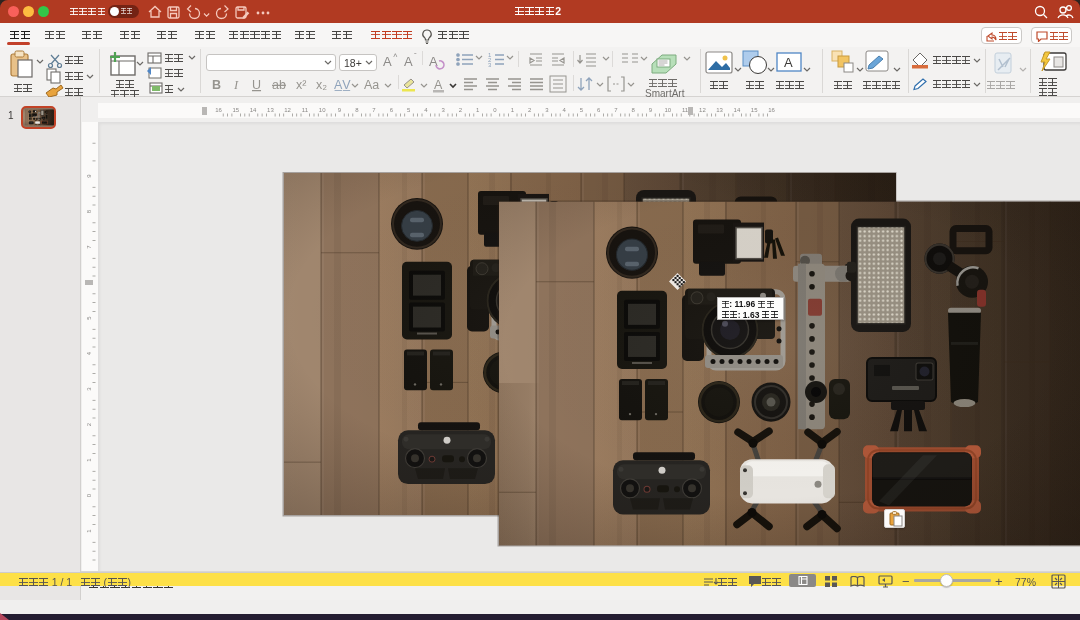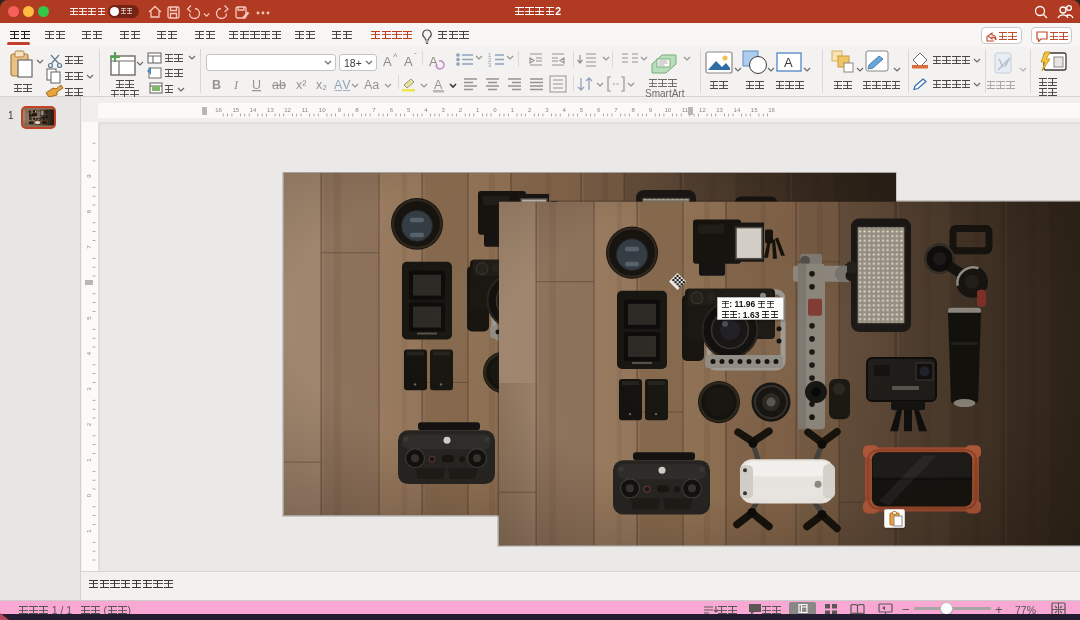--- a/index.html
+++ b/index.html
@@ -19,21 +19,21 @@
 #ribbon{left:0;top:47px;width:1080px;height:50px;background:#f3f2f1;border-bottom:1px solid #d5d3d1}
 #ribbon .lb{font-size:10px;color:#4a4846;white-space:nowrap}
 
 #main{left:0;top:97px;width:1080px;height:475px;background:#f0efee}
 #panel{left:0;top:0;width:81px;height:503px;background:#e8e6e5;border-right:1px solid #d2d0ce}
 #vruler{left:82px;top:25px;width:16px;height:449px;background:#fbfaf9}
 #hruler{left:98px;top:6px;width:982px;height:15px;background:#fbfaf9}
 #canvas{left:98px;top:25px;width:982px;height:450px;background:#eae9e8;box-shadow:inset 2px 2px 3px rgba(0,0,0,.05)}
 
 #notes{left:81px;top:571px;width:999px;height:29px;background:#f2f1f0;border-top:1px solid #d8d6d4}
-#status{left:0;top:600px;width:1080px;height:14px;background:#f9a8d4;border-top:1px solid #cecccb;font-size:10.5px;color:#565452}
+#status{left:0;top:572px;width:1080px;height:14px;background:#fde047;border-top:1px solid #cecccb;font-size:10.5px;color:#565452}
 #dock{left:0;top:614px;width:1080px;height:6px;background:#241d31}
 </style></head>
 <body>
 <div class="abs" id="title">
   <svg class="abs" style="left:0;top:0" width="8" height="8">
       <path d="M0 8 L0 0 L8 0 A8 8 0 0 0 0 8" fill="#2e2420"></path>
     </svg>
   <svg class="abs" style="left:1072px;top:0" width="8" height="8">
       <path d="M0 0 L8 0 L8 8 A8 8 0 0 0 0 0" fill="#2e2420"></path>
     </svg>

